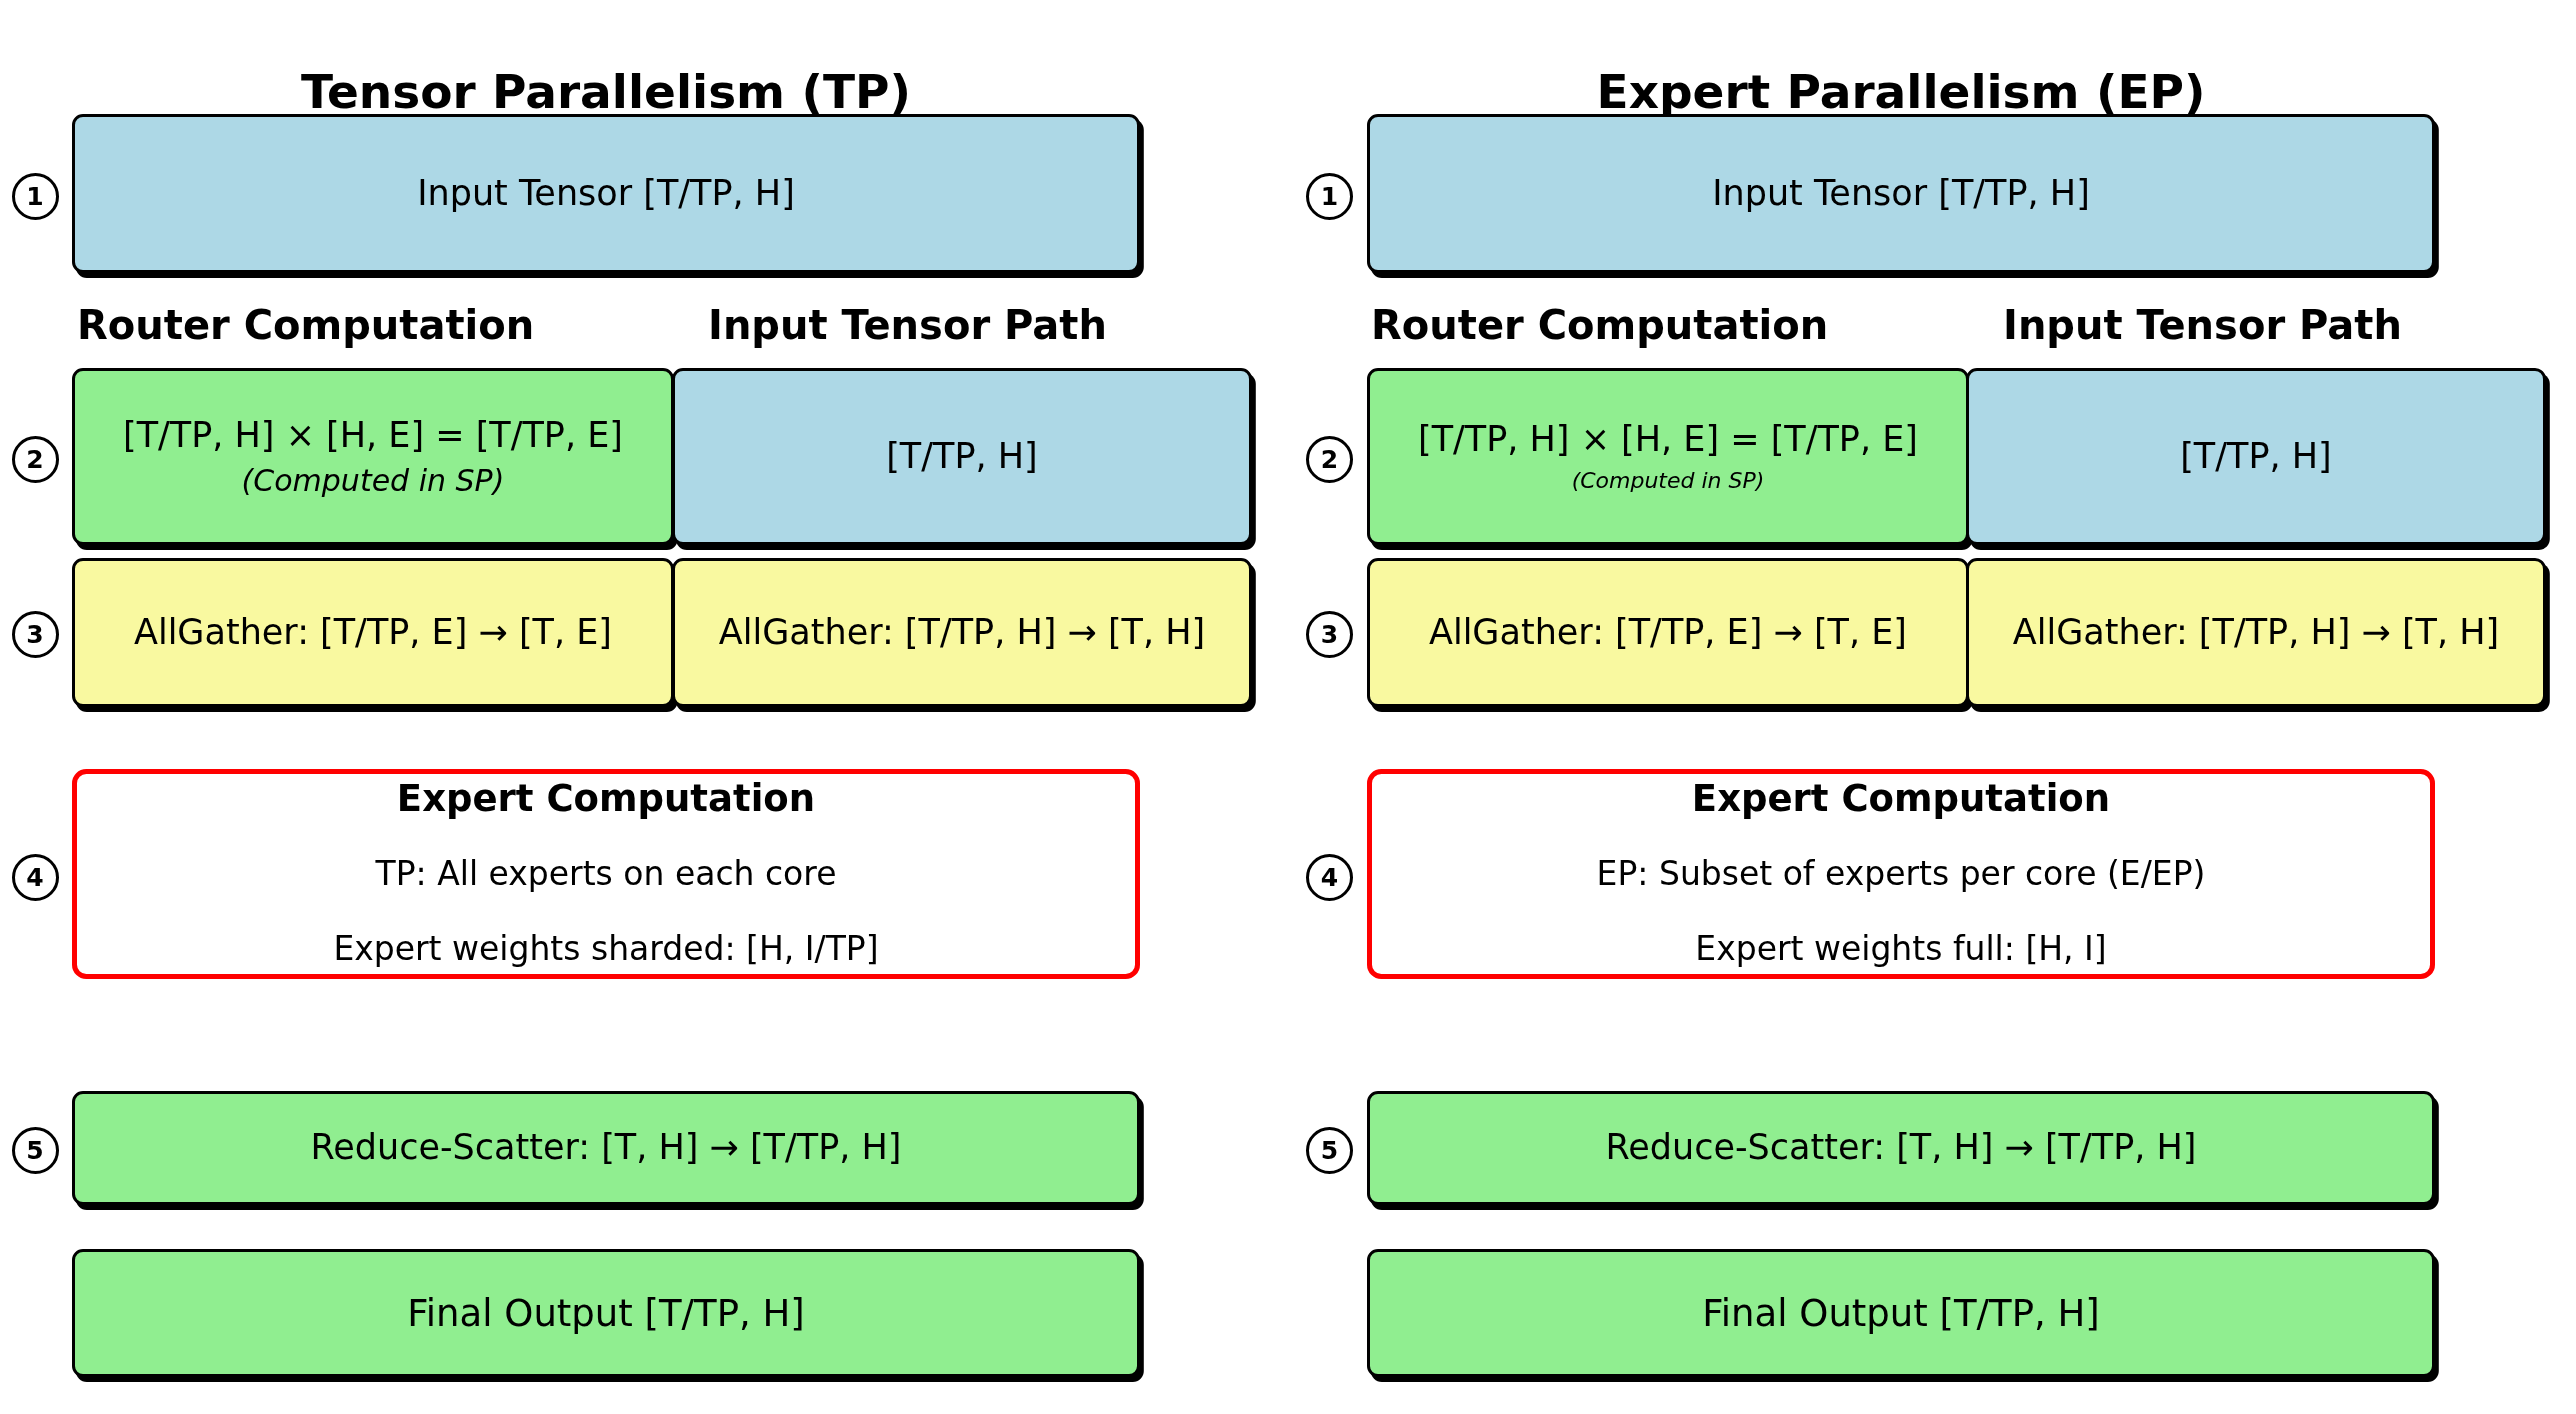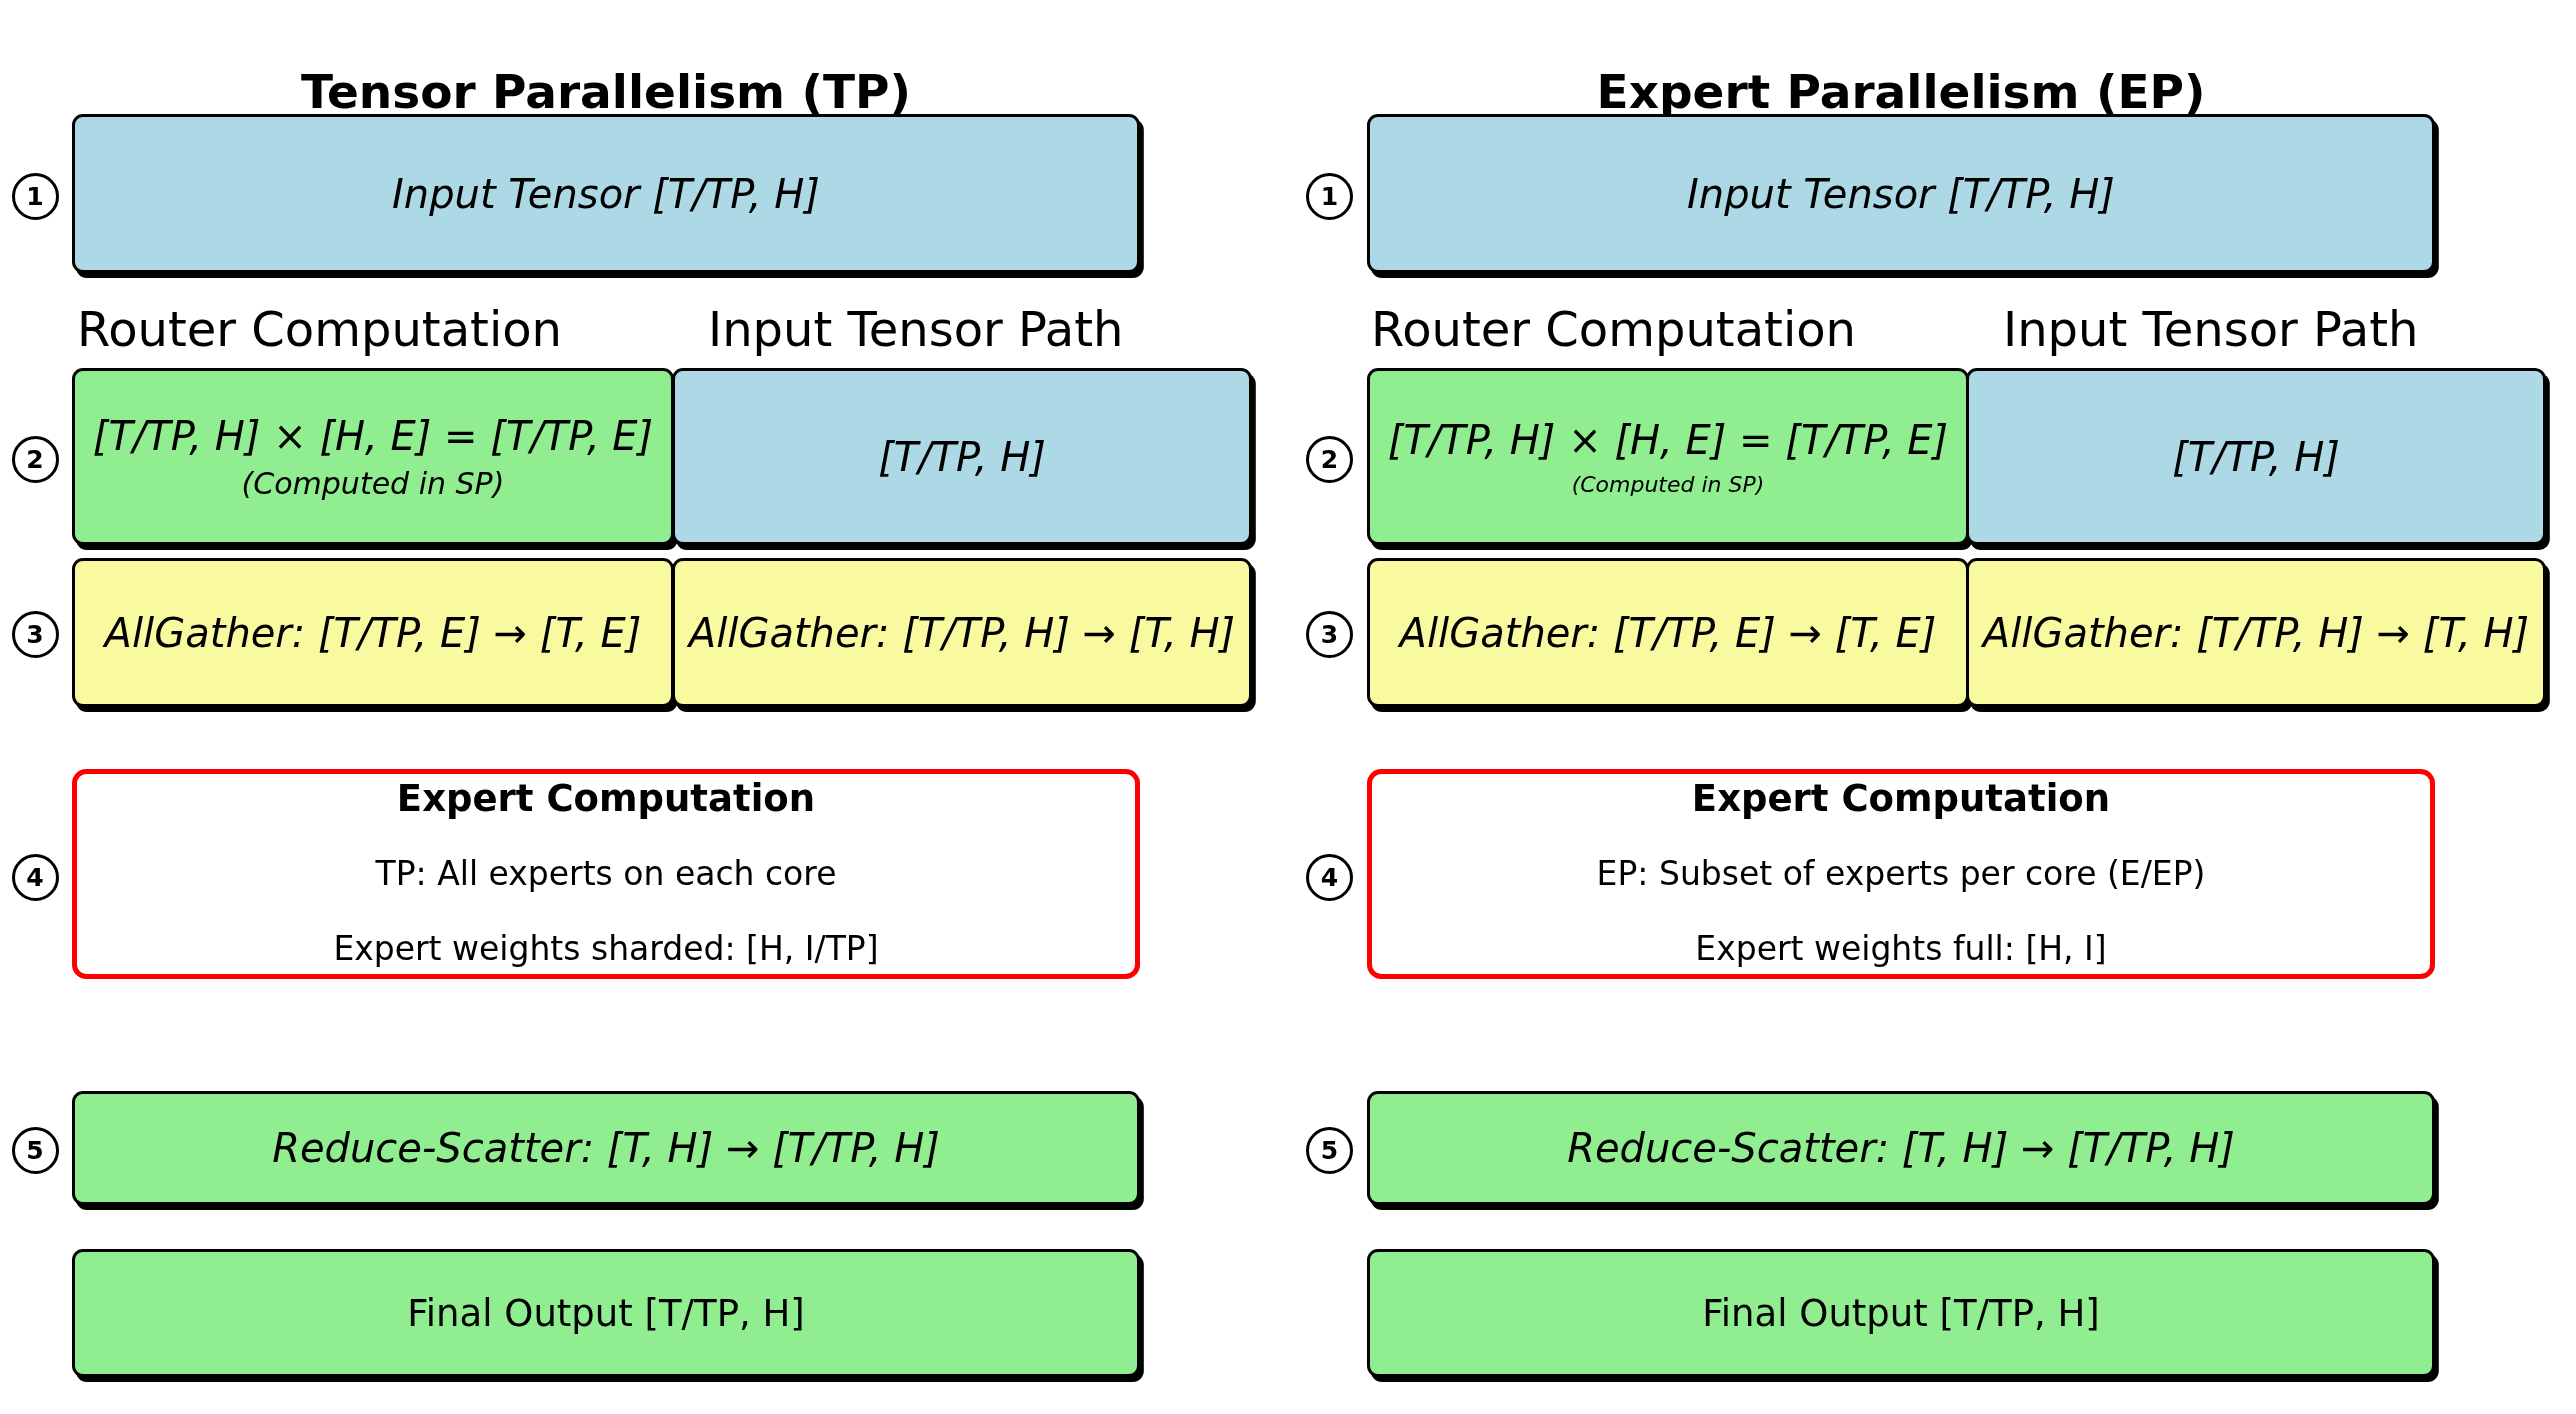--- a/index.html
+++ b/index.html
@@ -43,27 +43,27 @@
   }
   .col-title{
     position:absolute;
     font-weight:bold;
     font-size:47px;
     line-height:1;
     text-align:center;
   }
   .subheader{
     position:absolute;
-    font-weight:normal;
-    font-size:48px;
+    font-weight:bold;
+    font-size:40px;
     line-height:1;
     white-space:nowrap;
     text-align:right;
   }
-  .body-text{font-size:40px;line-height:1.25;white-space:nowrap;font-style:italic;}
+  .body-text{font-size:35px;line-height:1.25;white-space:nowrap;}
   .note{font-style:italic;font-size:30px;line-height:1.2;margin-top:5.5px;white-space:nowrap;}
   .note-sm{font-style:italic;font-size:22px;line-height:1.2;margin-top:6.6px;white-space:nowrap;}
   .expert-title{font-weight:bold;font-size:37px;line-height:1.2;white-space:nowrap;}
   .expert-line{font-size:33px;line-height:1.3;white-space:nowrap;margin-top:32px;}
   .final-text{font-weight:normal;font-size:37px;white-space:nowrap;}
   .circle{
     position:absolute;
     width:41px;height:41px;
     border:3.8px solid #000;
     border-radius:50%;

